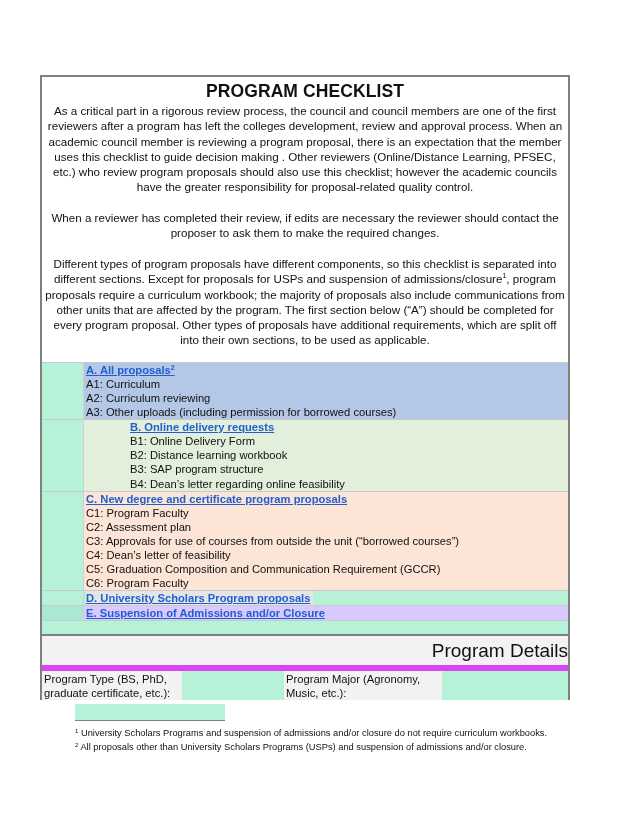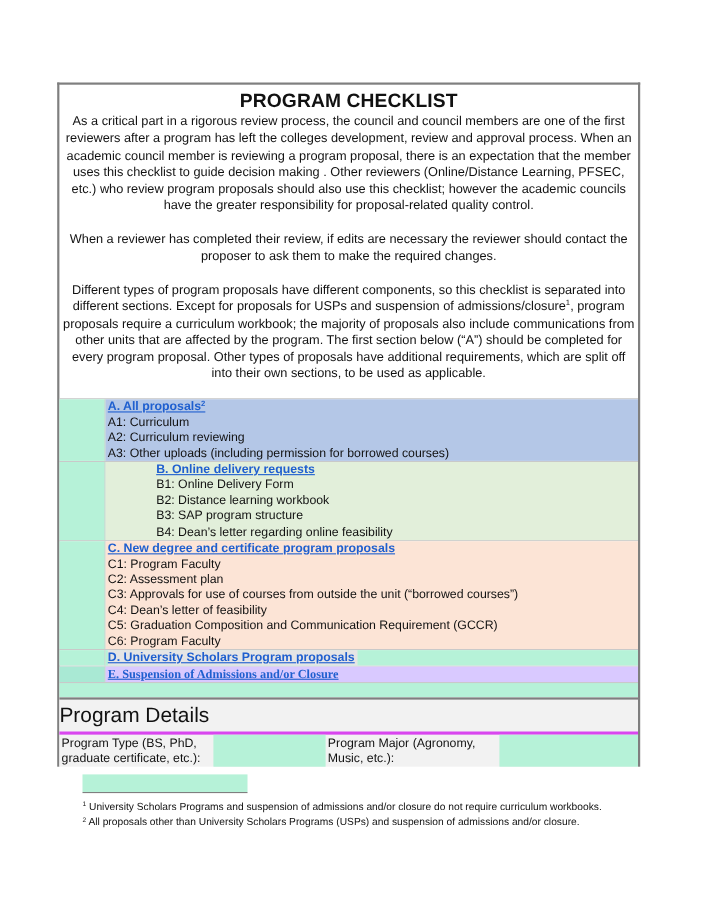--- a/index.html
+++ b/index.html
@@ -1,44 +1,44 @@
 <!DOCTYPE html>
 <html><head>
 <meta charset="utf-8">
 <style>
   html, body { margin: 0; padding: 0; background: #ffffff; }
   body { width: 640px; height: 828px; position: relative; overflow: hidden;
          font-family: "Liberation Sans", sans-serif; color: #111; }
-  .page-box { position: absolute; left: 52px; top: 75px; width: 526px;
+  .page-box { position: absolute; left: 40px; top: 75px; width: 526px;
               border: 2px solid #7f7f7f; border-bottom: none; box-sizing: content-box; }
   .title { text-align: center; font-weight: bold; font-size: 17.5px; margin: 4px 0 1px 0; letter-spacing: 0.1px; }
   .intro { text-align: center; font-size: 11.6px; line-height: 15.3px; padding: 0 3px; }
   .intro p { margin: 0; }
   .intro p + p { margin-top: 15.3px; }
   .intro sup { font-size: 7px; vertical-align: 5px; line-height: 0; }
   .spacer { height: 14px; }
 
   .section { display: flex; border-top: 1px solid #c9c9c9; }
   .section .check { width: 41px; flex: 0 0 41px; background: #b6f2d8; border-right: 1px solid #d0d0d0; }
   .section .body { flex: 1; padding-left: 1px; font-size: 11.2px; line-height: 14.1px; }
   .section .body .row { padding-left: 1px; }
   .section .head { color: #1f5fcf; font-weight: bold; text-decoration: underline; }
   .section .head sup { font-size: 7px; vertical-align: 4px; line-height: 0; }
   .sec-a .body { background: #b4c7e7; }
   .sec-b .body { background: #e2efda; padding-left: 45px; }
   .sec-c .body { background: #fce4d6; }
   .sec-d .body { background: #b6f2d8; }
   .sec-d .body .head-wrap { display: inline-block; background: #e5e5e5; padding-right: 3px; }
-  .sec-e .body { background: #d9c9ff; font-family: Liberation Serif, serif; }
+  .sec-e .body { background: #d9c9ff; }
   .sec-e .check { background: #a9e9d4; }
   .sec-d .check { background: #b6f2d8; }
   .blank-row { height: 13px; background: #b6f2d8; border-top: 1px solid #c9c9c9; }
 
-  .details-title { background: #f2f2f2; border-top: 2px solid #7f7f7f; border-bottom: 3px solid #d946ef;
-                   text-align: left; font-size: 19px; height: 29px; line-height: 29px; }
+  .details-title { background: #f2f2f2; border-top: 2px solid #7f7f7f; border-bottom: 6px solid #d946ef;
+                   text-align: right; font-size: 19px; height: 29px; line-height: 29px; }
   .details-row { display: flex; height: 29px; background: #f2f2f2; }
   .details-row .lbl { font-size: 11.2px; line-height: 14px; padding: 1px 2px; box-sizing: border-box; }
   .details-row .lbl1 { width: 153px; }
   .details-row .fld1 { width: 112px; background: #b6f2d8; }
   .details-row .lbl2 { width: 173px; }
   .details-row .fld2 { width: 138px; background: #b6f2d8; }
   .trailing-field { position: absolute; left: 75px; top: 704px; width: 150px; height: 16px; background: #b6f2d8; }
   .fn-rule { position: absolute; left: 75px; top: 720px; width: 150px; border-top: 1px solid #7f7f7f; }
   .footnotes { position: absolute; left: 75px; top: 726px; font-size: 9.3px; line-height: 14px; color: #111; }
   .footnotes sup { font-size: 6px; vertical-align: 3px; line-height: 0; }

